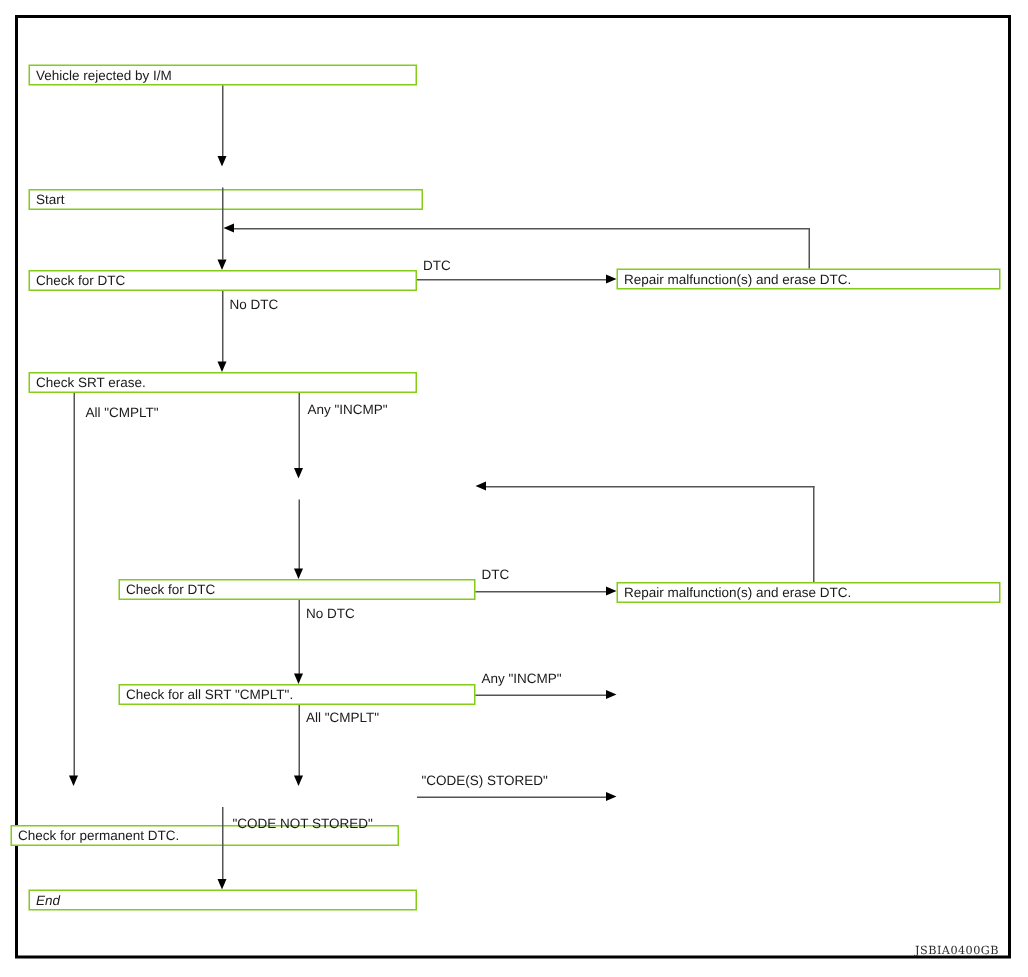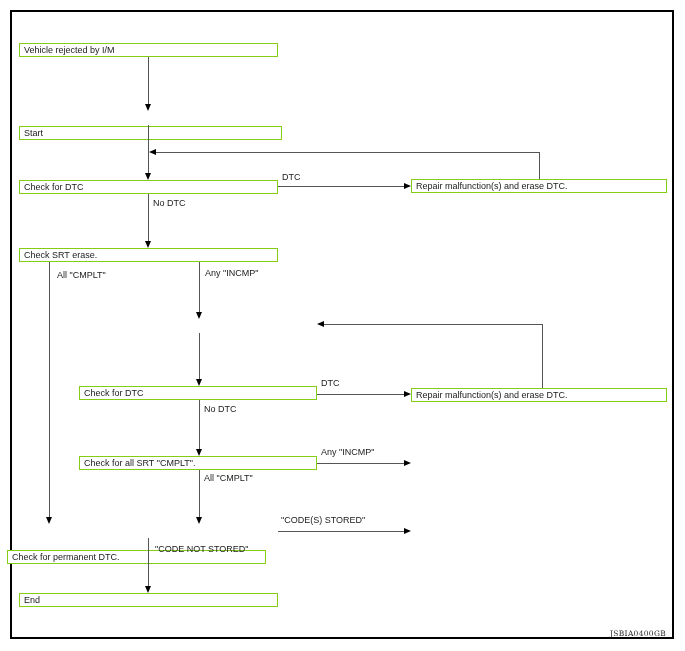--- a/index.html
+++ b/index.html
@@ -86,21 +86,21 @@
 
 <div id="stage">
 
   <div class="frame"></div>
 
   <div class="node" style="left:19px; top:43px;  width:259px;">Vehicle rejected by I/M</div>
   <div class="node" style="left:19px; top:126px; width:263px;">Start</div>
   <div class="node" style="left:19px; top:180px; width:259px;">Check for DTC</div>
   <div class="node" style="left:19px; top:248px; width:259px;">Check SRT erase.</div>
   <div class="node" style="left:7px; top:524px; width:259px;margin-top:26px;">Check for permanent DTC.</div>
-  <div class="node" style="left:19px; top:593px; width:259px;">End</div>
+  <div class="node" style="left:19px; top:593px; width:259px;font-style:italic;">End</div>
 
   <div class="node" style="left:79px; top:386px; width:238px;">Check for DTC</div>
   <div class="node" style="left:79px; top:456px; width:238px;">Check for all SRT "CMPLT".</div>
 
   <div class="node" style="left:411px; top:179px; width:256px;">Repair malfunction(s) and erase DTC.</div>
   <div class="node" style="left:411px; top:388px; width:256px;">Repair malfunction(s) and erase DTC.</div>
 
   <div class="vline" style="left:148px; top:57px; height:48px;"></div>
   <div class="arr down" style="left:145px; top:104px;"></div>
 

